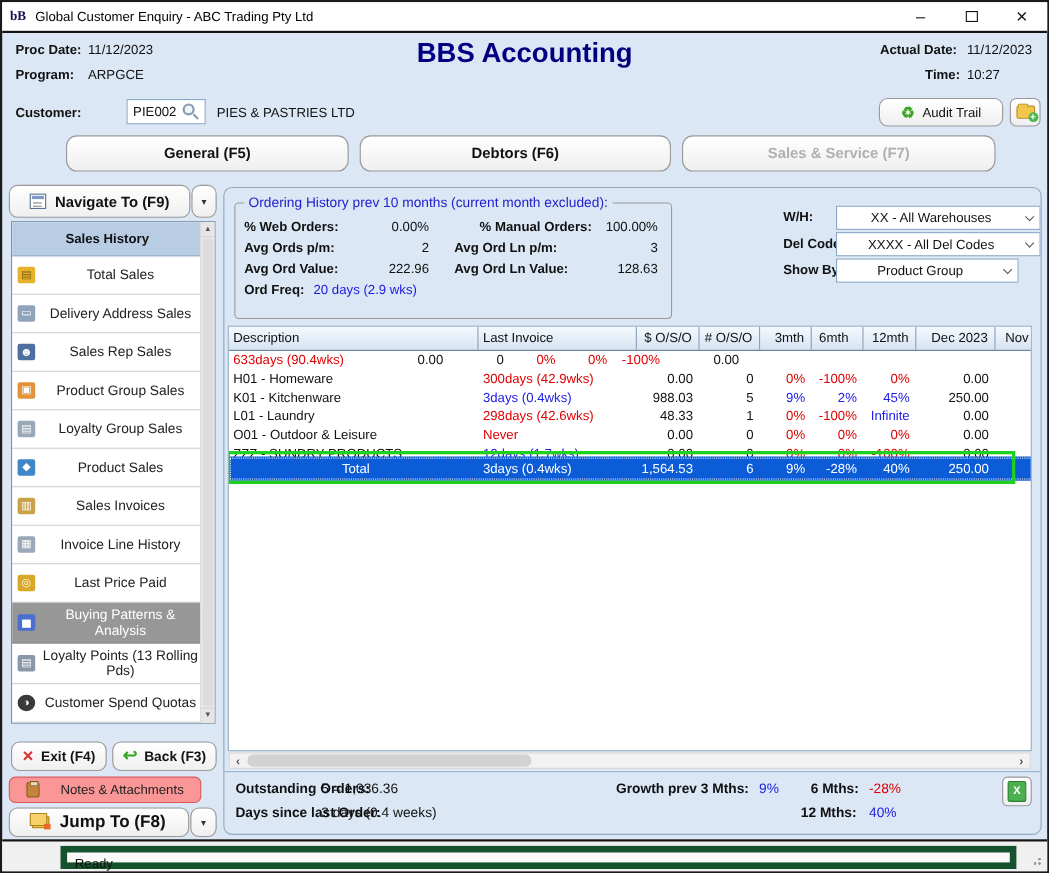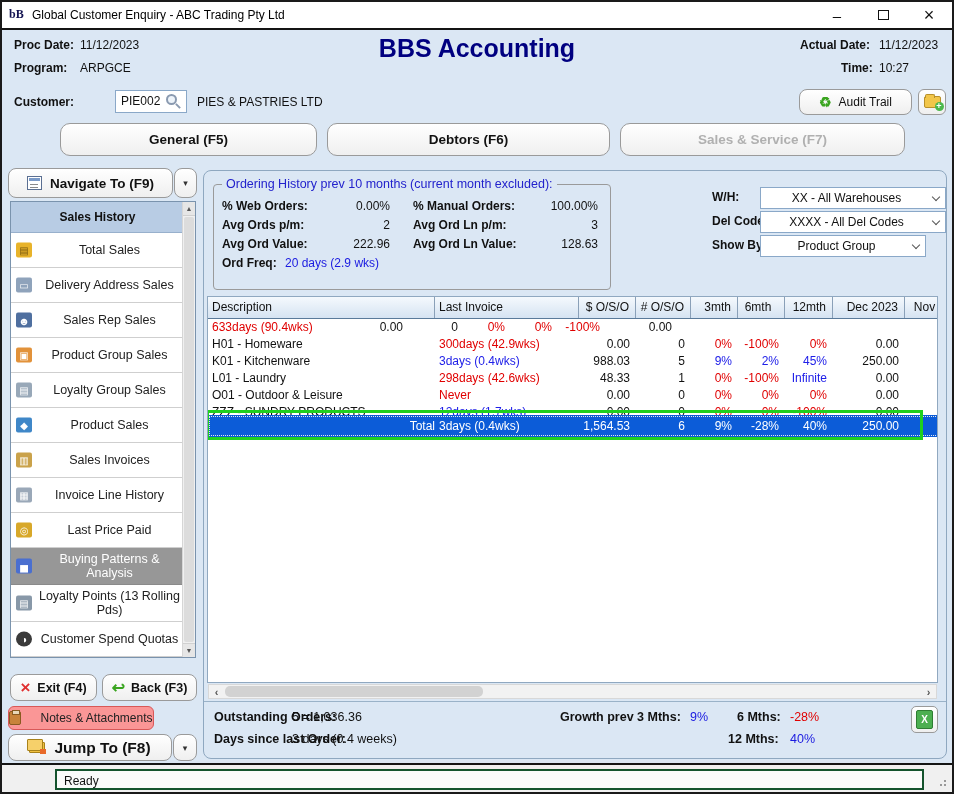--- a/index.html
+++ b/index.html
@@ -91,21 +91,21 @@
   .vscroll .sarrow { position:absolute; left:0; right:0; height:14px; display:flex; align-items:center;
     justify-content:center; font-size:7px; color:#606060; background:#e8e8e8; }
   .vscroll .up { top:0; border-bottom:1px solid #d0d0d0; }
   .vscroll .down { bottom:0; border-top:1px solid #d0d0d0; }
   .vscroll .thumb { position:absolute; left:1px; right:1px; top:15px; bottom:15px; background:#dcdcdc; border-radius:2px; }
 
   .exit-btn { left:10px; top:674px; width:87px; height:27px; gap:7px; font-weight:bold; font-size:12.5px; }
   .x-icon { color:#e03030; font-size:17px; font-weight:bold; line-height:16px; }
   .back-btn { left:102px; top:674px; width:95px; height:27px; gap:6px; font-weight:bold; font-size:12.5px; }
   .back-icon { color:#3aa520; font-size:16px; font-weight:bold; line-height:14px; }
-  .notes-btn { left:8px; top:706px; width:146px; height:24px; background:#fa9696;
+  .notes-btn { left:8px; top:706px; width:175px; height:24px; background:#fa9696;
     border:1px solid #d85858; border-radius:6px; gap:19px; font-size:12px; color:#222; }
   .clipboard-icon { width:12px; height:14px; background:#c8833a; border:1px solid #8a5a20; border-radius:2px; position:relative; }
   .clipboard-icon::before { content:""; position:absolute; left:2px; top:-2px; width:6px; height:3px;
     background:#e8d8b8; border:1px solid #8a5a20; }
   .jump-btn { left:8px; top:734px; width:164px; height:27px; gap:9px; font-weight:bold; font-size:15.5px; }
   .folders-icon { position:relative; width:16px; height:11px; background:#f0c040; border:1px solid #a8821a; border-radius:1px; }
   .folders-icon::before { content:""; position:absolute; left:-3px; top:-4px; width:14px; height:10px;
     background:#f6d06a; border:1px solid #a8821a; border-radius:1px; }
   .folders-icon::after { content:""; position:absolute; right:-2px; bottom:-2px; width:6px; height:5px; background:#e86a2a; }
   .jump-split { left:173px; top:734px; width:24px; height:27px; }
@@ -150,21 +150,21 @@
   .sum-label { position:absolute; font-weight:bold; font-size:12.5px; }
   .sum-value { position:absolute; font-size:12.5px; }
   .excel-btn { left:911px; top:706px; width:27px; height:27px; border-radius:5px; }
   .excel-icon { width:17px; height:19px; background:#4caf50; border:1px solid #2e7d32; border-radius:2px;
     color:#fff; font-size:10px; font-weight:bold; display:flex; align-items:center; justify-content:center; }
 
   
   .statusbar { position:absolute; left:2px; right:2px; bottom:2px; height:29px; background:#f0f0f0;
     border-top:2px solid #141414; }
   .status-box { position:absolute; left:53px; top:4px; width:869px; height:21px; background:#fafafa;
-    border:2px solid #14532d; font-size:12px; padding:3px 0 0 7px; color:#111; }
+    border:6px solid #14532d; font-size:12px; padding:3px 0 0 7px; color:#111; }
   .grip { position:absolute; right:5px; bottom:5px; width:10px; height:10px;
     background:
       radial-gradient(circle at 8px 8px,#999 1px,transparent 1.4px),
       radial-gradient(circle at 8px 4px,#999 1px,transparent 1.4px),
       radial-gradient(circle at 4px 8px,#999 1px,transparent 1.4px); }
 </style>
 </head>
 <body>
 
 <div id="window">
@@ -295,21 +295,21 @@
     <span>Jump To (F8)</span>
   </div>
   <div class="abs btn split-btn jump-split">▾</div>
 
   <div class="abs main-panel"></div>
 
   <div class="abs group-box"></div>
   <span class="abs group-legend">Ordering History prev 10 months (current month excluded):</span>
   <span class="oh-label" style="left:222px;top:199px">% Web Orders:</span>
   <span class="oh-value" style="left:310px;top:199px;width:80px">0.00%</span>
-  <span class="oh-label" style="left:413px;top:199px">% Manual Orders:</span>
+  <span class="oh-label" style="left:436px;top:199px">% Manual Orders:</span>
   <span class="oh-value" style="left:512px;top:199px;width:86px">100.00%</span>
   <span class="oh-label" style="left:222px;top:218px">Avg Ords p/m:</span>
   <span class="oh-value" style="left:310px;top:218px;width:80px">2</span>
   <span class="oh-label" style="left:413px;top:218px">Avg Ord Ln p/m:</span>
   <span class="oh-value" style="left:512px;top:218px;width:86px">3</span>
   <span class="oh-label" style="left:222px;top:237px">Avg Ord Value:</span>
   <span class="oh-value" style="left:310px;top:237px;width:80px">222.96</span>
   <span class="oh-label" style="left:413px;top:237px">Avg Ord Ln Value:</span>
   <span class="oh-value" style="left:512px;top:237px;width:86px">128.63</span>
   <span class="oh-label" style="left:222px;top:256px">Ord Freq:</span>
@@ -404,21 +404,21 @@
           <span style="width: 57px; text-align: right; padding-left: 0px; padding-right: 6px;">0.00</span>
           <span style="width: 55px; text-align: right; padding-left: 0px; padding-right: 6px;">0</span>
           <span class="c-red" style="width: 47px; text-align: right; padding-left: 0px; padding-right: 6px;">0%</span>
           <span class="c-red" style="width: 47px; text-align: right; padding-left: 0px; padding-right: 6px;">0%</span>
           <span class="c-red" style="width: 48px; text-align: right; padding-left: 0px; padding-right: 6px;">-100%</span>
           <span style="width: 72px; text-align: right; padding-left: 0px; padding-right: 6px;">0.00</span>
           <span style="width: 70px; text-align: center; padding-left: 0px; padding-right: 0px;"></span>
         </div>
       </div>
     <div class="grid-row total" id="totalRow">
-        <span style="width: 227px; text-align: right; padding-left: 4px; padding-right: 0px;">Total</span>
+        <span style="width: 227px; text-align: center; padding-left: 4px; padding-right: 0px;">Total</span>
         <span style="width: 144px; text-align: left; padding-left: 4px; padding-right: 0px;">3days (0.4wks)</span>
         <span style="width: 57px; text-align: right; padding-left: 0px; padding-right: 6px;">1,564.53</span>
         <span style="width: 55px; text-align: right; padding-left: 0px; padding-right: 6px;">6</span>
         <span style="width: 47px; text-align: right; padding-left: 0px; padding-right: 6px;">9%</span>
         <span style="width: 47px; text-align: right; padding-left: 0px; padding-right: 6px;">-28%</span>
         <span style="width: 48px; text-align: right; padding-left: 0px; padding-right: 6px;">40%</span>
         <span style="width: 72px; text-align: right; padding-left: 0px; padding-right: 6px;">250.00</span>
         <span style="width: 70px; text-align: center; padding-left: 0px; padding-right: 0px;"></span>
       </div>
     <div class="highlight-box"></div>

